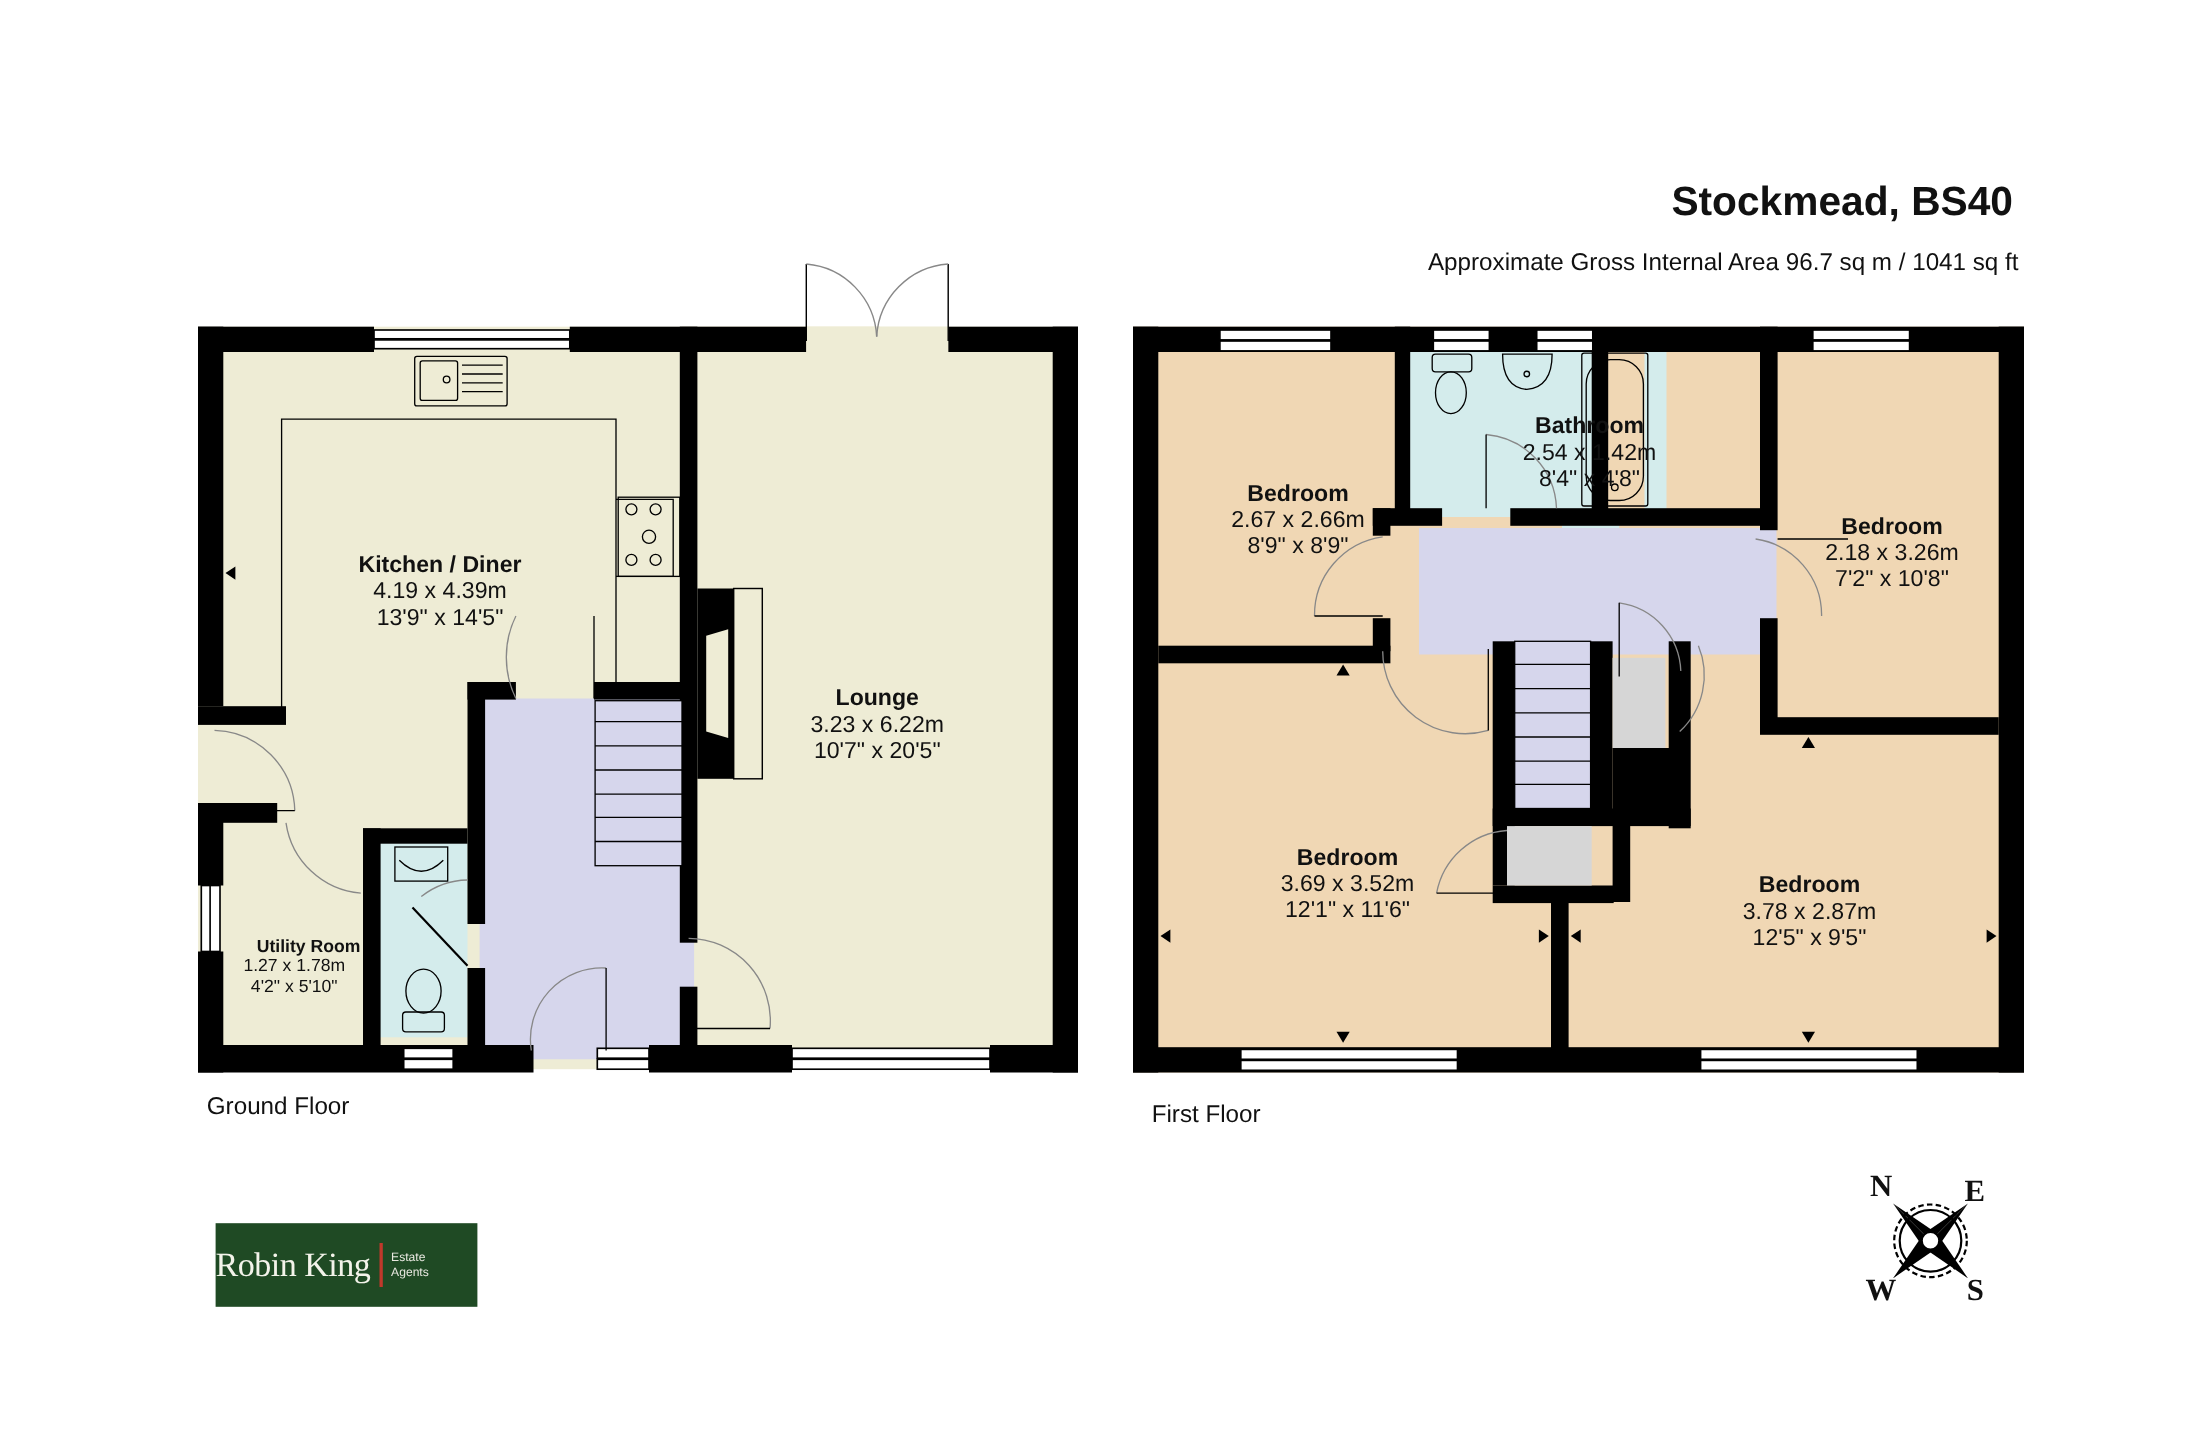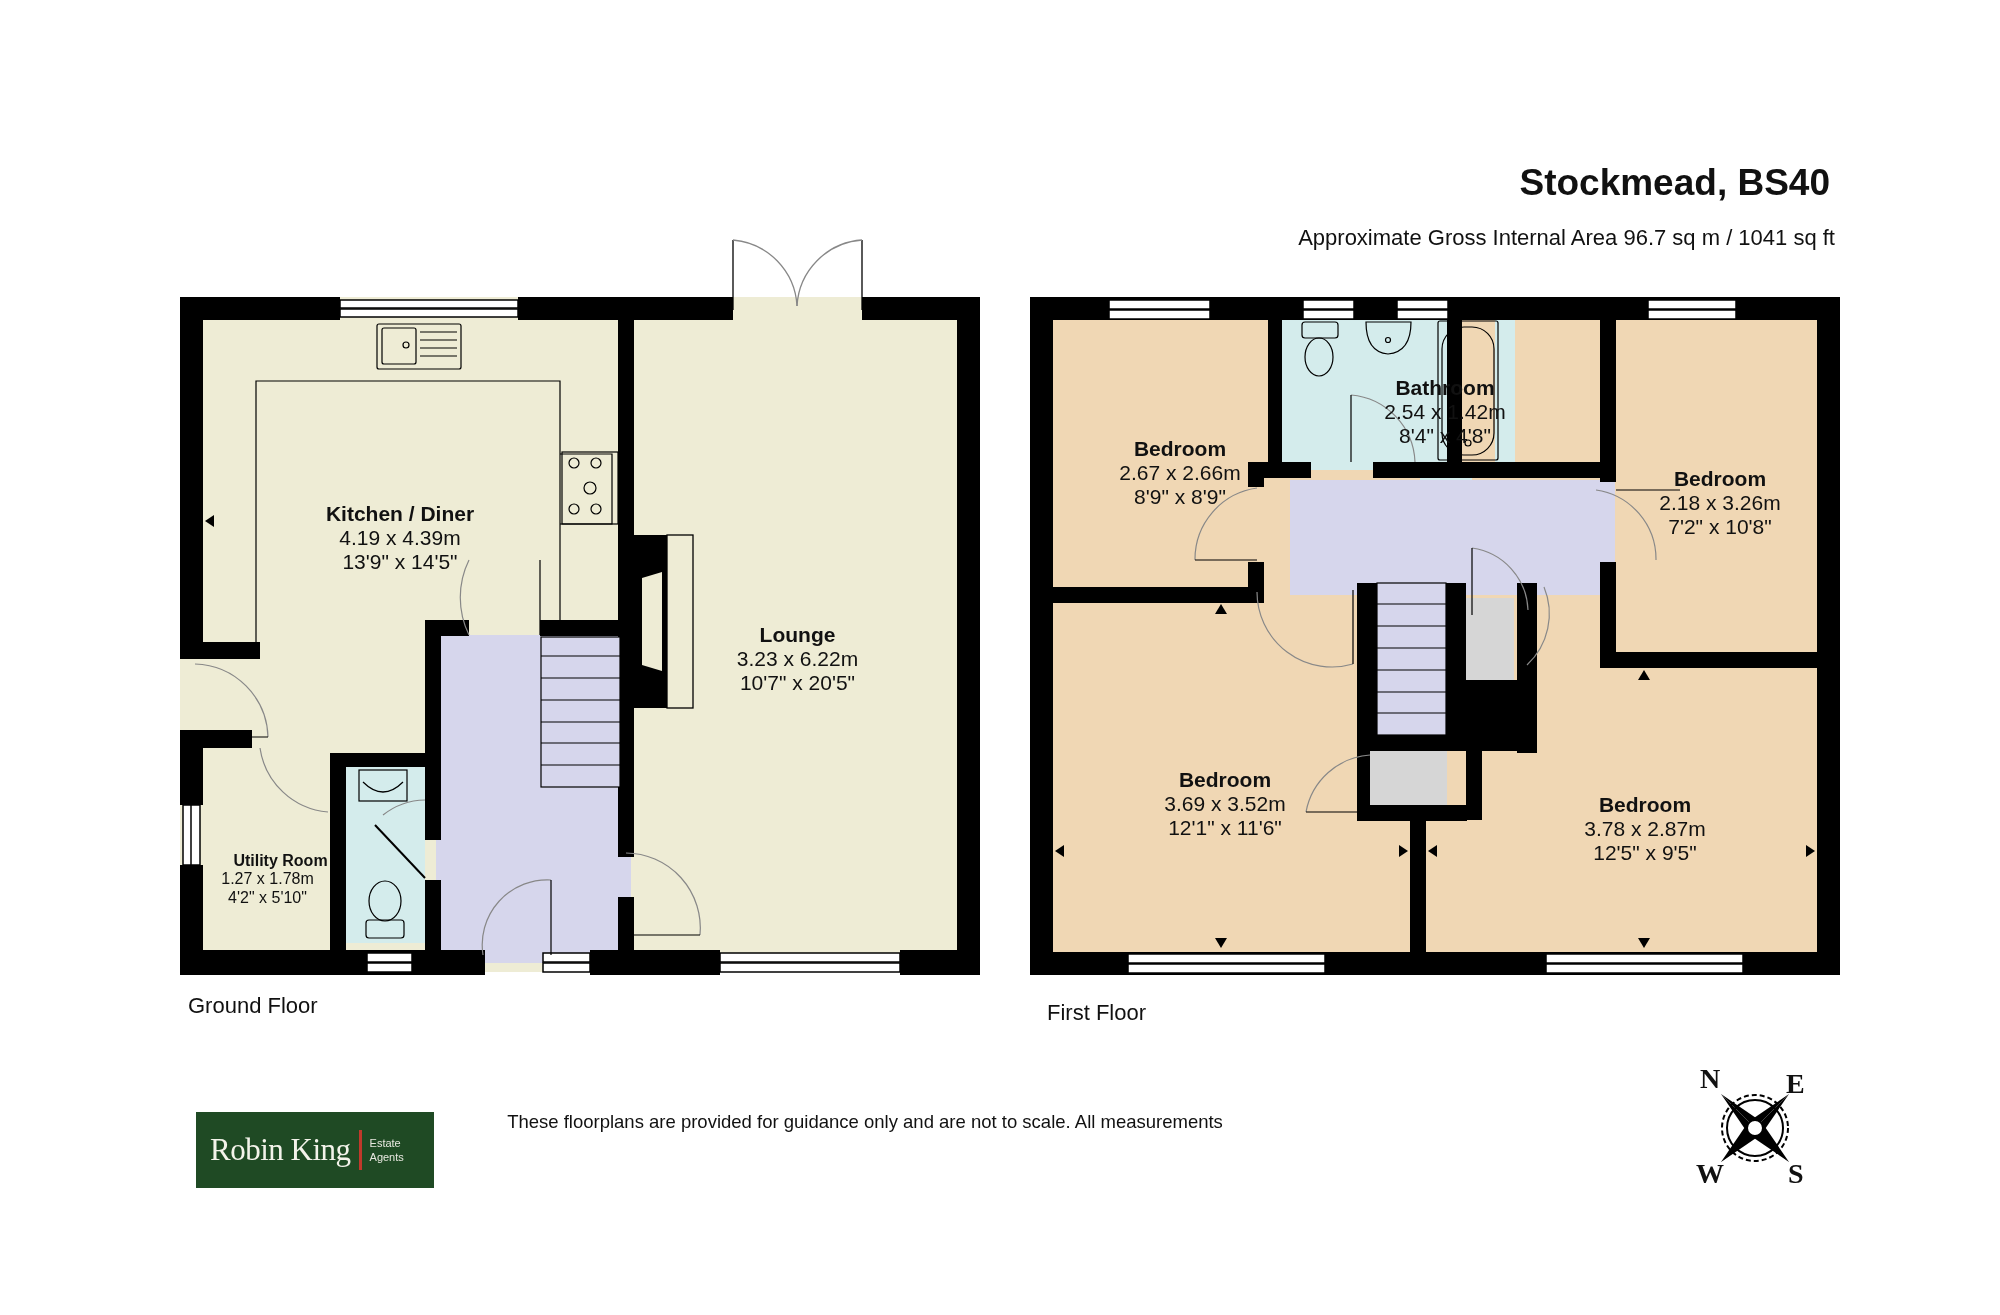--- a/index.html
+++ b/index.html
@@ -10,21 +10,21 @@
   .title { left: 1300px; top: 162px; width: 530px; text-align: right; font-size: 37px; font-weight: bold; }
   .subtitle { left: 1100px; top: 225px; width: 735px; text-align: right; font-size: 22px; }
   .room { text-align: center; line-height: 1.15; }
   .room .name { font-weight: bold; font-size: 21px; }
   .room .dim { font-size: 21px; }
   .room.small .name { font-size: 16px; padding-left: 26px; }
   .room.small .dim { font-size: 16px; }
   .floor-label { font-size: 22px; }
   .disclaimer { left: 450px; top: 1110px; width: 830px; text-align: center; font-size: 18.5px; line-height: 1.28; }
   .logo { left: 196px; top: 1112px; width: 238px; height: 76px; background: #1f4a24; display: flex; align-items: center; }
-  .logo .brand { color: #f3f3ea; font-family: "Liberation Serif", "DejaVu Serif", serif; font-size: 31px; margin-left: 14px; letter-spacing: -0.5px; }
+  .logo .brand { color: #f3f3ea; font-family: "Liberation Serif", "DejaVu Serif", serif; font-size: 31px; letter-spacing: -0.5px; }
   .logo .bar { width: 3px; height: 40px; background: #c0392b; margin: 0 8px; }
   .logo .tag { color: #e8e8e0; font-size: 11px; line-height: 1.3; }
   .compass-letter { font-family: "Liberation Serif", "DejaVu Serif", serif; font-weight: bold; font-size: 28px; }
 </style>
 </head>
 <body>
 
 <div class="abs title">Stockmead, BS40</div>
 <div class="abs subtitle">Approximate Gross Internal Area 96.7 sq m / 1041 sq ft</div>
 
@@ -300,18 +300,17 @@
 
 <div class="abs logo">
   <span class="brand">Robin King</span>
   <span class="bar"></span>
   <span class="tag">
     <span>Estate</span><br>
     <span>Agents</span>
   </span>
 </div>
 <div class="abs disclaimer">
-  <div>These floorplans are provided for guidance only and are not to scale. All measurements</div>
 </div>
 <div class="abs compass-letter" style="left:1700px; top:1063px;">N</div>
 <div class="abs compass-letter" style="left:1786px; top:1068px;">E</div>
 <div class="abs compass-letter" style="left:1696px; top:1158px;">W</div>
 <div class="abs compass-letter" style="left:1788px; top:1158px;">S</div>
 
 </body></html>

